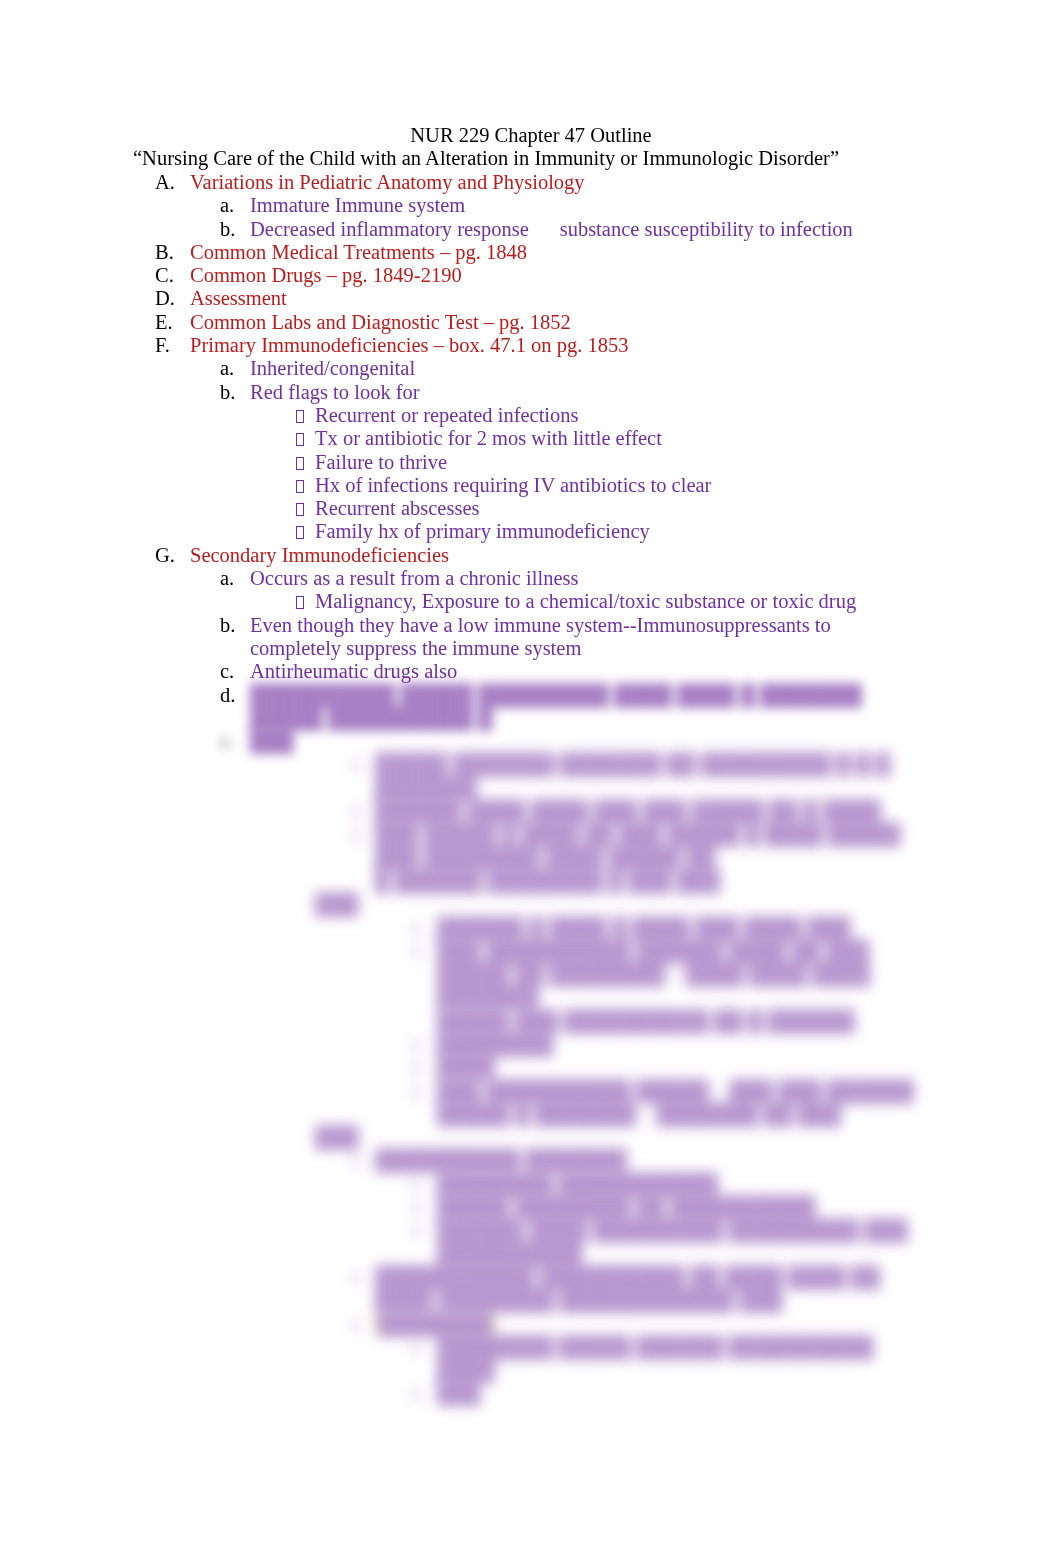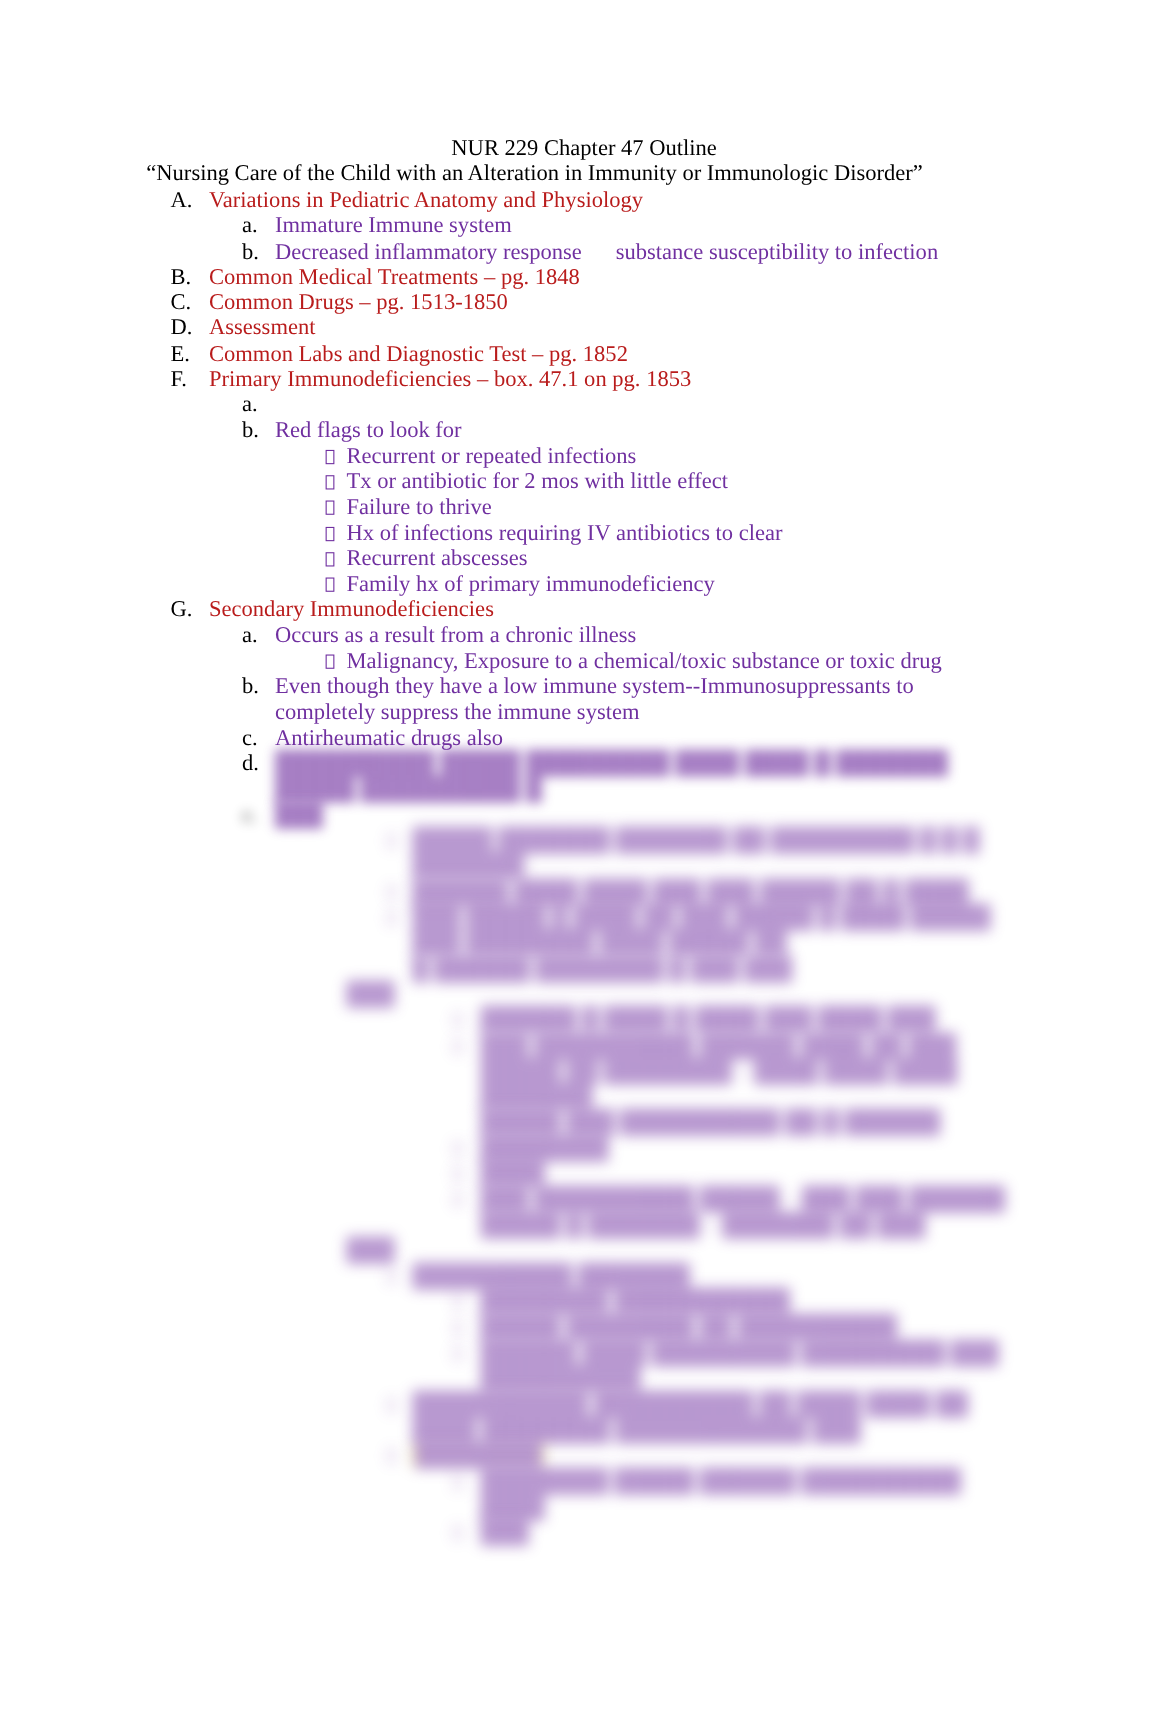--- a/index.html
+++ b/index.html
@@ -151,39 +151,40 @@
       <span class="txt">Decreased inflammatory response   substance susceptibility to infection</span>
     </div>
 
     <div class="row lvl1">
       <span class="marker">B.</span>
       <span class="txt">Common Medical Treatments – pg. 1848</span>
     </div>
 
     <div class="row lvl1">
       <span class="marker">C.</span>
-      <span class="txt">Common Drugs – pg. 1513-1850</span>
+      <span class="txt">Common Drugs – pg. 1849-2190</span>
     </div>
 
     <div class="row lvl1">
       <span class="marker">D.</span>
       <span class="txt">Assessment</span>
     </div>
 
     <div class="row lvl1">
       <span class="marker">E.</span>
       <span class="txt">Common Labs and Diagnostic Test – pg. 1852</span>
     </div>
 
     <div class="row lvl1">
       <span class="marker">F.</span>
       <span class="txt">Primary Immunodeficiencies – box. 47.1 on pg. 1853</span>
     </div>
     <div class="row lvl2">
       <span class="marker">a.</span>
+      <span class="txt">Inherited/congenital</span>
     </div>
     <div class="row lvl2">
       <span class="marker">b.</span>
       <span class="txt">Red flags to look for</span>
     </div>
 
     <div class="row lvl3">
       <span class="marker"><span class="tofu"></span></span>
       <span class="txt">Recurrent or repeated infections</span>
     </div>

